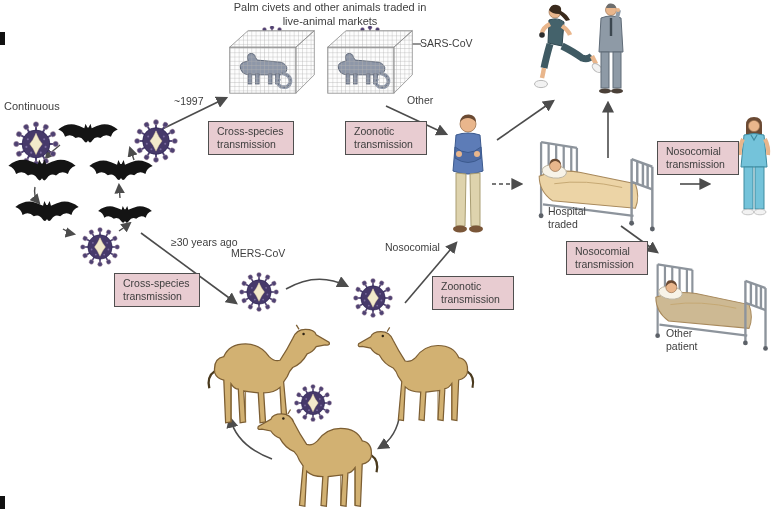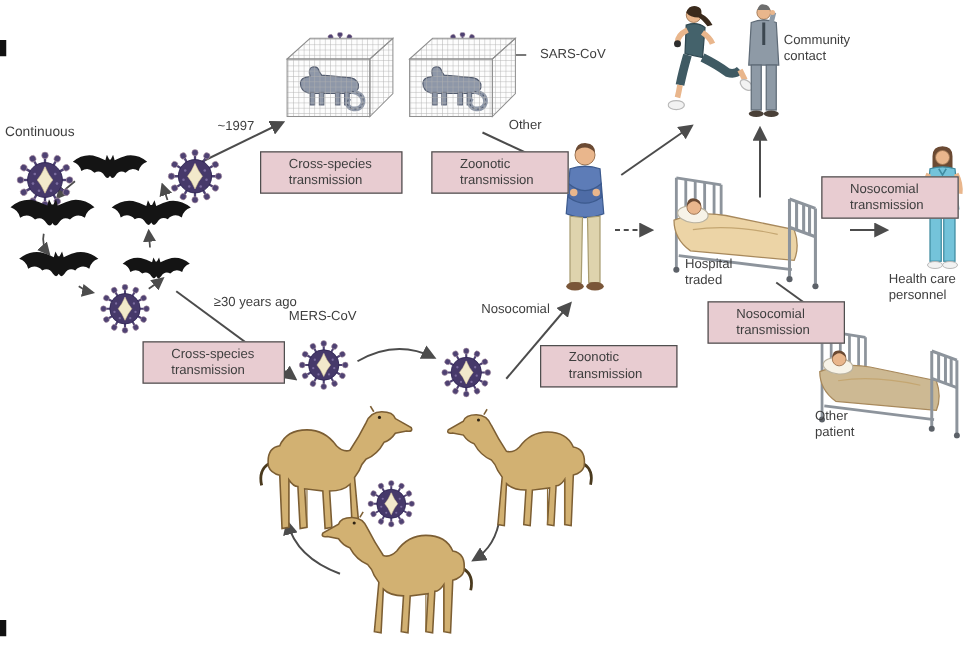--- a/index.html
+++ b/index.html
@@ -1,21 +1,21 @@
 <!DOCTYPE html>
 <html style="--text: #3e3e3e; --box-fill: #e8ccd1; --box-border: #4f4f4f; --arrow: #4c4c4c; --virus-body: #46396a; --virus-spike: #4f4273; --virus-center: #f2e9cb; --bat: #141414; --camel: #d2b172; --camel-outline: #7c5e33; --cage-grid: #b0b0b0; --civet: #8e97a8; --blanket: #ecd4a6; --blanket-dark: #cdb993; --bed-frame: #8d949c; --scrubs: #74c3da; --shirt-blue: #5d7cb7; --pants-khaki: #ded3ad; --suit-gray: #8e9aa6; --skin: #e9b68c; --hair-brown: #6b4a33;"><head>
 <meta charset="utf-8">
 <style>
   html,body{margin:0;padding:0;background:#fff;}
   #stage{position:relative;width:784px;height:519px;background:#fff;overflow:hidden;
          font-family:"Liberation Sans","DejaVu Sans",sans-serif;}
   .lbl{position:absolute;font-size:10.5px;line-height:1.25;color:var(--text,#3e3e3e);}
   .lbl.center{text-align:center;}
   .pinkbox{position:absolute;background:var(--box-fill,#e8ccd1);border:1px solid var(--box-border,#4f4f4f);
-           font-size:10.5px;line-height:1.25;padding:3px 22px;color:var(--text,#3e3e3e);}
+           font-size:10.5px;line-height:1.25;padding:3px 8px;color:var(--text,#3e3e3e);}
   .icon{position:absolute;}
   svg symbol{overflow:visible;}
   .edge-mark{position:absolute;left:0;width:5px;height:13px;background:#111;}
 </style>
 </head>
 <body>
 
 <div id="stage">
 
   <svg width="0" height="0" style="position:absolute" aria-hidden="true">
@@ -312,31 +312,30 @@
   <svg class="icon" style="left:592px;top:2px" width="38" height="94">
       <use href="#suit-man"></use>
     </svg>
   <svg class="icon" style="left:446px;top:113px" width="44" height="122">
       <use href="#patient-man"></use>
     </svg>
   <svg class="icon" style="left:735px;top:115px" width="38" height="102">
       <use href="#nurse"></use>
     </svg>
 
+  <div class="lbl center" style="left:232px;top:1px;width:196px;font-size:11px">Palm civets and other animals traded in live-animal markets</div>
   <div class="lbl" style="left:4px;top:100px;font-size:11px">Continuous</div>
-  <div class="lbl" style="left:432px;top:37px">SARS-CoV</div>
+  <div class="lbl" style="left:420px;top:37px">SARS-CoV</div>
   <div class="lbl" style="left:174px;top:95px">~1997</div>
   <div class="lbl" style="left:407px;top:94px">Other</div>
   <div class="lbl" style="left:171px;top:236px">≥30 years ago</div>
   <div class="lbl" style="left:231px;top:247px">MERS-CoV</div>
   <div class="lbl" style="left:385px;top:241px">Nosocomial</div>
-  <div class="lbl" style="left:627px;top:26px;width:68px">Community contact</div>
   <div class="lbl" style="left:548px;top:205px;width:50px">Hospital traded</div>
-  <div class="lbl" style="left:711px;top:217px;width:70px">Health care personnel</div>
-  <div class="lbl" style="left:652px;top:327px;width:46px">Other patient</div>
+  <div class="lbl" style="left:666px;top:327px;width:46px">Other patient</div>
 
   <div class="pinkbox" style="left:208px;top:121px;width:68px">Cross-species transmission</div>
   <div class="pinkbox" style="left:345px;top:121px;width:64px">Zoonotic transmission</div>
   <div class="pinkbox" style="left:114px;top:273px;width:68px">Cross-species transmission</div>
   <div class="pinkbox" style="left:432px;top:276px;width:64px">Zoonotic transmission</div>
   <div class="pinkbox" style="left:657px;top:141px;width:64px">Nosocomial transmission</div>
   <div class="pinkbox" style="left:566px;top:241px;width:64px">Nosocomial transmission</div>
 
 </div>
 

